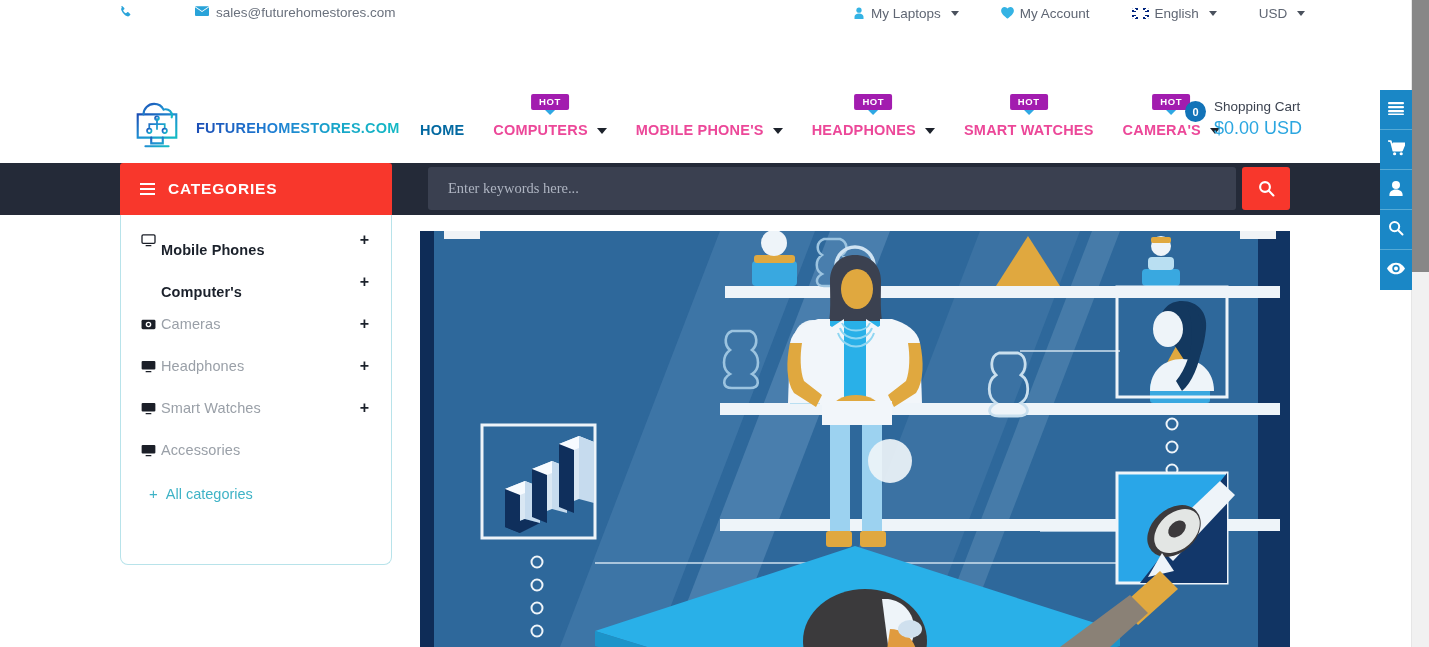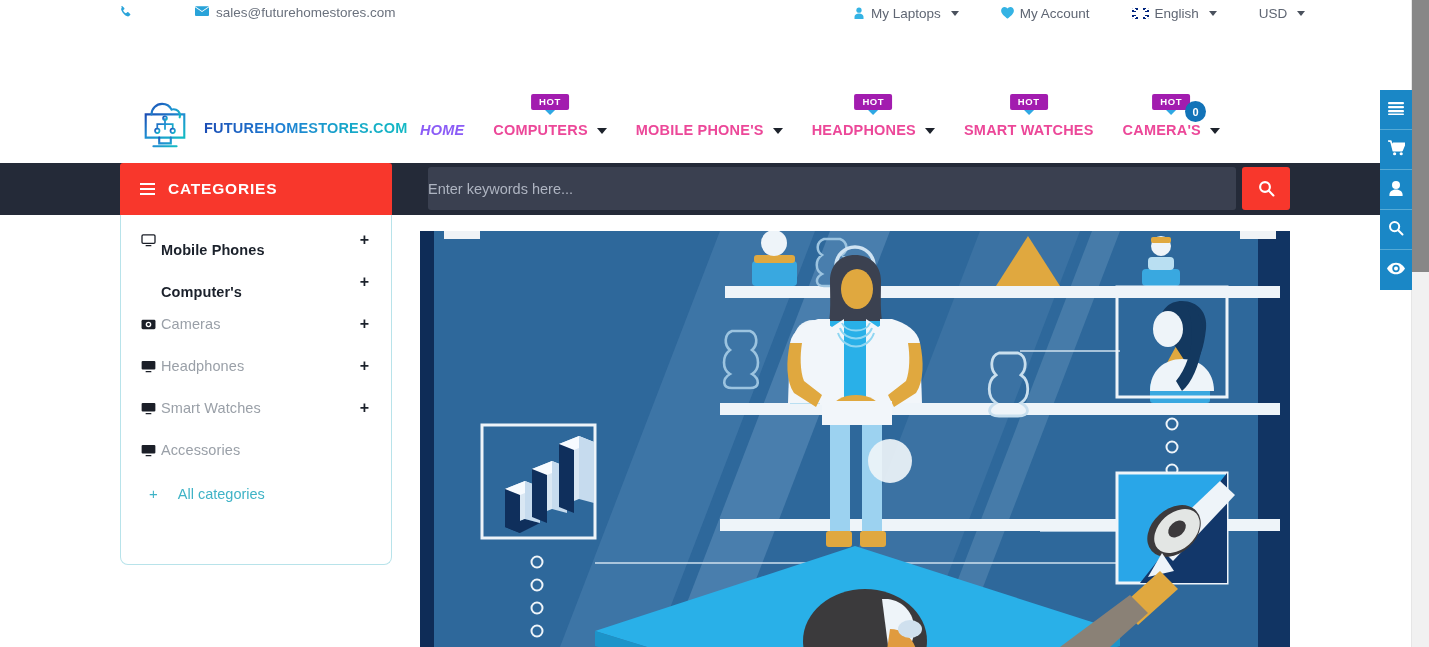--- a/index.html
+++ b/index.html
@@ -42,33 +42,33 @@
       linear-gradient(to bottom left, transparent calc(50% - 1px), #fff calc(50% - 1px), #fff calc(50% + 1px), transparent calc(50% + 1px));}
   .flag::after{content:"";position:absolute;left:0;top:0;width:100%;height:100%;
     background:
       linear-gradient(to bottom, transparent 38%, #fff 38%, #fff 62%, transparent 62%),
       linear-gradient(to right, transparent 38%, #fff 38%, #fff 62%, transparent 62%),
       linear-gradient(to bottom, transparent 43%, #cf142b 43%, #cf142b 57%, transparent 57%),
       linear-gradient(to right, transparent 43%, #cf142b 43%, #cf142b 57%, transparent 57%);}
 
   
   .header { position:relative; height: 132px; width:1412px; background:#fff; }
-  .logo-wrap { position:absolute; left:136px; top:72px; display:flex; align-items:center; gap:10px; }
+  .logo-wrap { position:absolute; left:128px; top:72px; display:flex; align-items:center; gap:10px; }
   .logo-text {
     font-size: 14.5px; font-weight: bold; letter-spacing:.2px;
     background: linear-gradient(90deg,#1b4db5 0%, #1f7fd4 38%, #17a5c9 68%, #13b9c4 100%);
     -webkit-background-clip: text; background-clip:text; color: transparent;
   }
 
   
   .mainnav { position:absolute; left:420px; top:61px; display:flex; align-items:flex-end; height:50px; }
   .nav-item { position:relative; display:flex; align-items:center; padding: 0 0 0 0; margin-right:29px; cursor:pointer; }
   .nav-item:last-child{margin-right:0;}
   .nav-label { font-size:14.5px; font-weight:bold; color:#ec4899; letter-spacing:.2px; white-space:nowrap; }
-  .nav-item.active .nav-label { color:#8b5cf6;font-style:italic; }
+  .nav-item.active .nav-label { color:#0369a1; }
   .nav-caret { width:0;height:0;border-left:5px solid transparent;border-right:5px solid transparent;border-top:6px solid #1d222b;margin-left:9px; position:relative; top:1px;}
   .hot-badge {
     position:absolute; top:-28px; left:50%; transform:translateX(-50%);
     background:#a21caf; color:#fff; font-size:9.5px; font-weight:bold;
     padding:3px 8px 3px 8px; border-radius:2px; letter-spacing:.6px; line-height:1.1;
   }
   .hot-badge::after{
     content:""; position:absolute; bottom:-5px; left:50%; transform:translateX(-50%);
     width:0;height:0;border-left:5px solid transparent;border-right:5px solid transparent;border-top:5px solid #2fa8e4;
   }
@@ -92,22 +92,22 @@
   .cat-header .burger { display:flex; flex-direction:column; gap:3px; }
   .cat-header .burger i { display:block; width:15px;height:2px;background:#fff; }
   .cat-header .title { color:#fff; font-size:15.5px; font-weight:bold; letter-spacing:.8px; }
 
   .search-box {
     position:absolute; left:428px; top:167px; width:808px; height:43px;
     background:#3a4050; border-radius:3px; display:flex; align-items:center;
   }
   .search-box input {
     flex:1; background:transparent; border:none; outline:none;
-    color:#c9ced9; font-size:14.5px; 
-    font-family:Liberation Sans, sans-serif;
+    color:#c9ced9; font-size:14.5px; padding-left:20px;
+    font-family:Liberation Serif, serif;
   }
   .search-box input::placeholder{ color:#aeb4c1; opacity:1; }
   .search-btn {
     position:absolute; left:1242px; top:167px; width:48px;height:43px;
     background:#f8372c; border:none; border-radius:3px; cursor:pointer;
     display:flex;align-items:center;justify-content:center;
   }
 
   
   .cat-panel {
@@ -117,21 +117,21 @@
   }
   .cat-row {
     height:42px; display:flex; align-items:center; padding:0 22px 0 20px; cursor:pointer;
   }
   .cat-ic { width:20px; display:flex; align-items:center; justify-content:flex-start; color:#1b1f28; }
   .cat-name { flex:1; font-size:14.5px; color:#9aa0a8; letter-spacing:.1px; }
   .cat-row.strong .cat-name { color:#1b212b; font-weight:bold;margin-top:20px; }
   .cat-plus { font-size:16px; color:#1b212b; font-weight:bold; line-height:1; }
   .cat-all { display:flex;align-items:center; gap:8px; padding:14px 0 0 28px; cursor:pointer;}
   .cat-all .p { color:#3fb3c6; font-size:15px; }
-  .cat-all .t { color:#3fb3c6; font-size:14.5px;margin-left:12px; }
+  .cat-all .t { color:#3fb3c6; font-size:14.5px; }
 
   
   .hero {
     position:absolute; left:420px; top:231px; width:870px; height:416px;
     overflow:hidden; background:#2e689b;
   }
   .hero svg { display:block; }
 
   
   .righttools { position:absolute; right:17px; top:90px; width:32px; z-index:6; }
@@ -247,20 +247,24 @@
       </div>
       <div class="nav-item">
         <span class="hot-badge">HOT</span>
         <span class="nav-label">CAMERA'S</span>
         <i class="nav-caret"></i>
       </div>
     </nav>
 
     <div class="cart-wrap">
       <span class="cart-badge">0</span>
+      <span>
+        <span class="cart-txt-label" style="display:block">Shopping Cart</span>
+        <span class="cart-txt-price" style="display:block">$0.00 USD</span>
+      </span>
     </div>
   </div>
 
   <div class="searchstrip"></div>
 
   <div class="cat-header">
     <span class="burger">
         <i></i>
         <i></i>
         <i></i>

